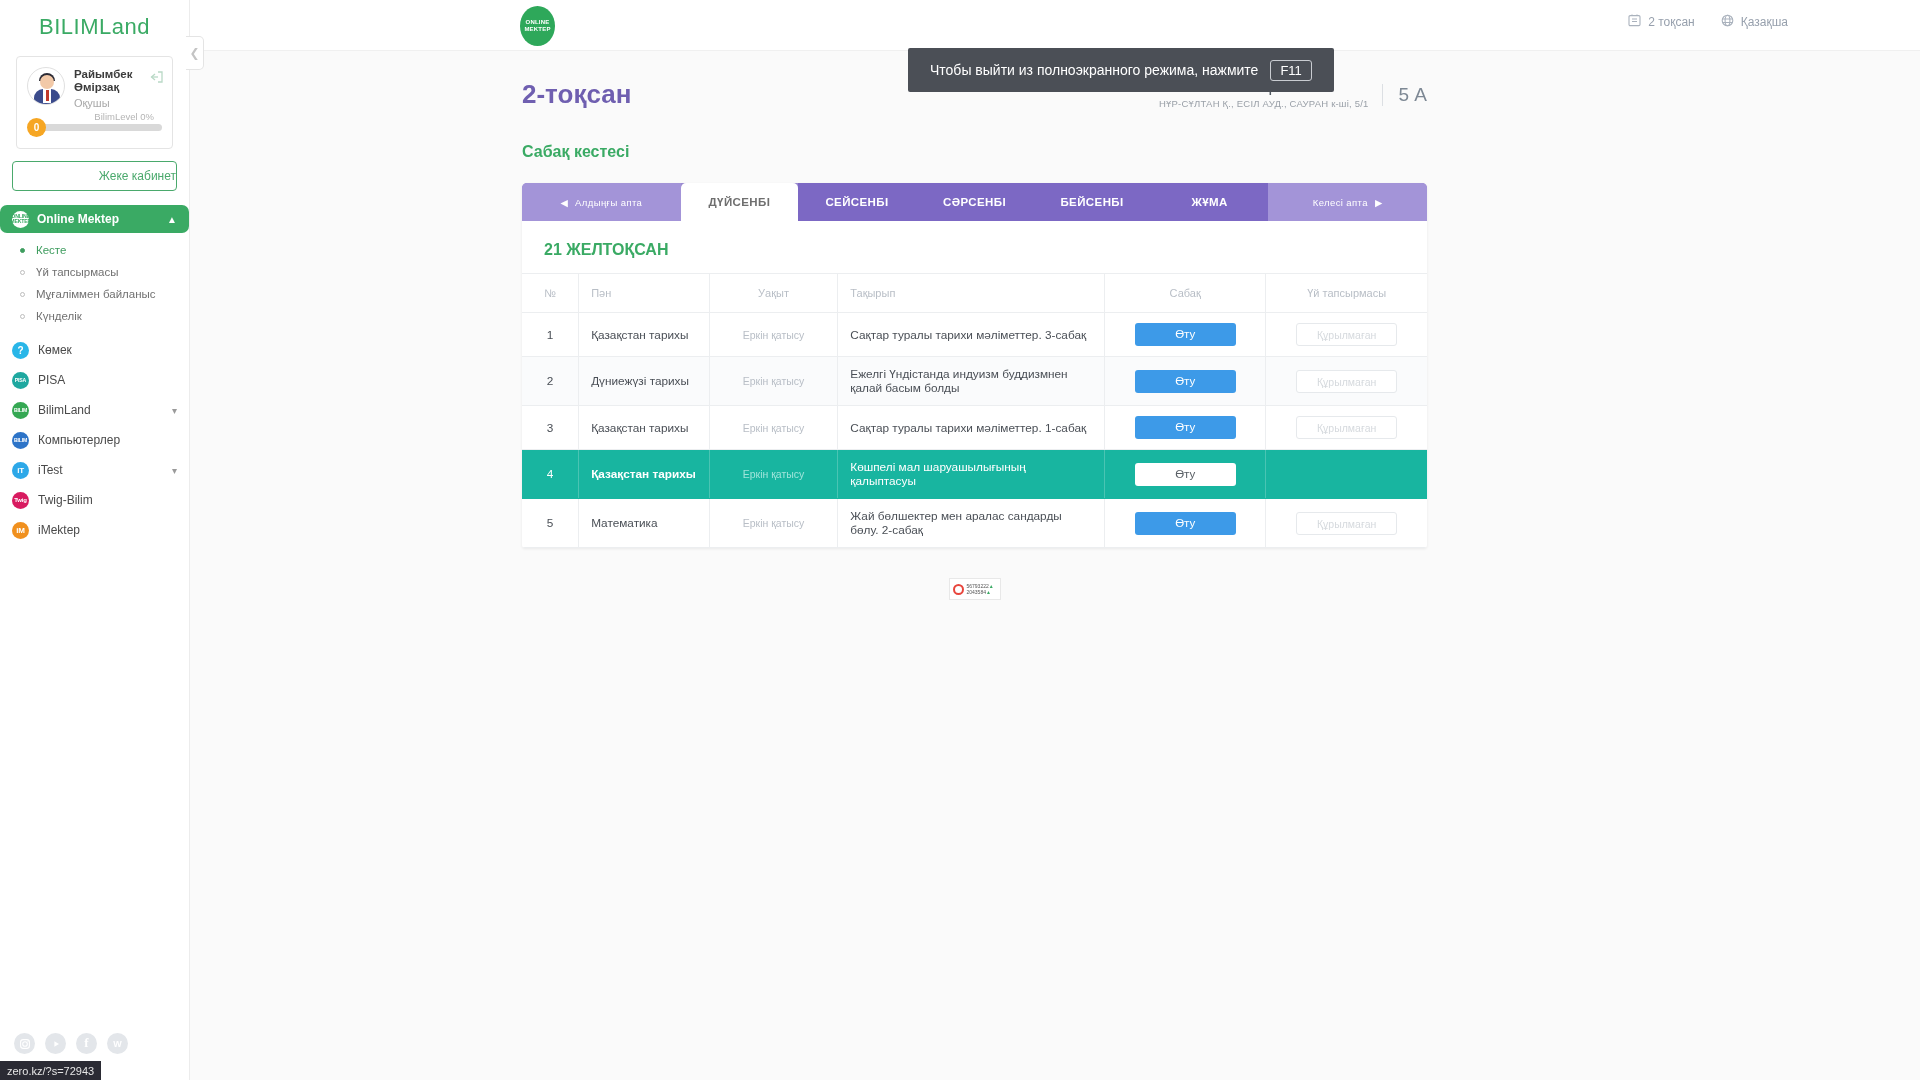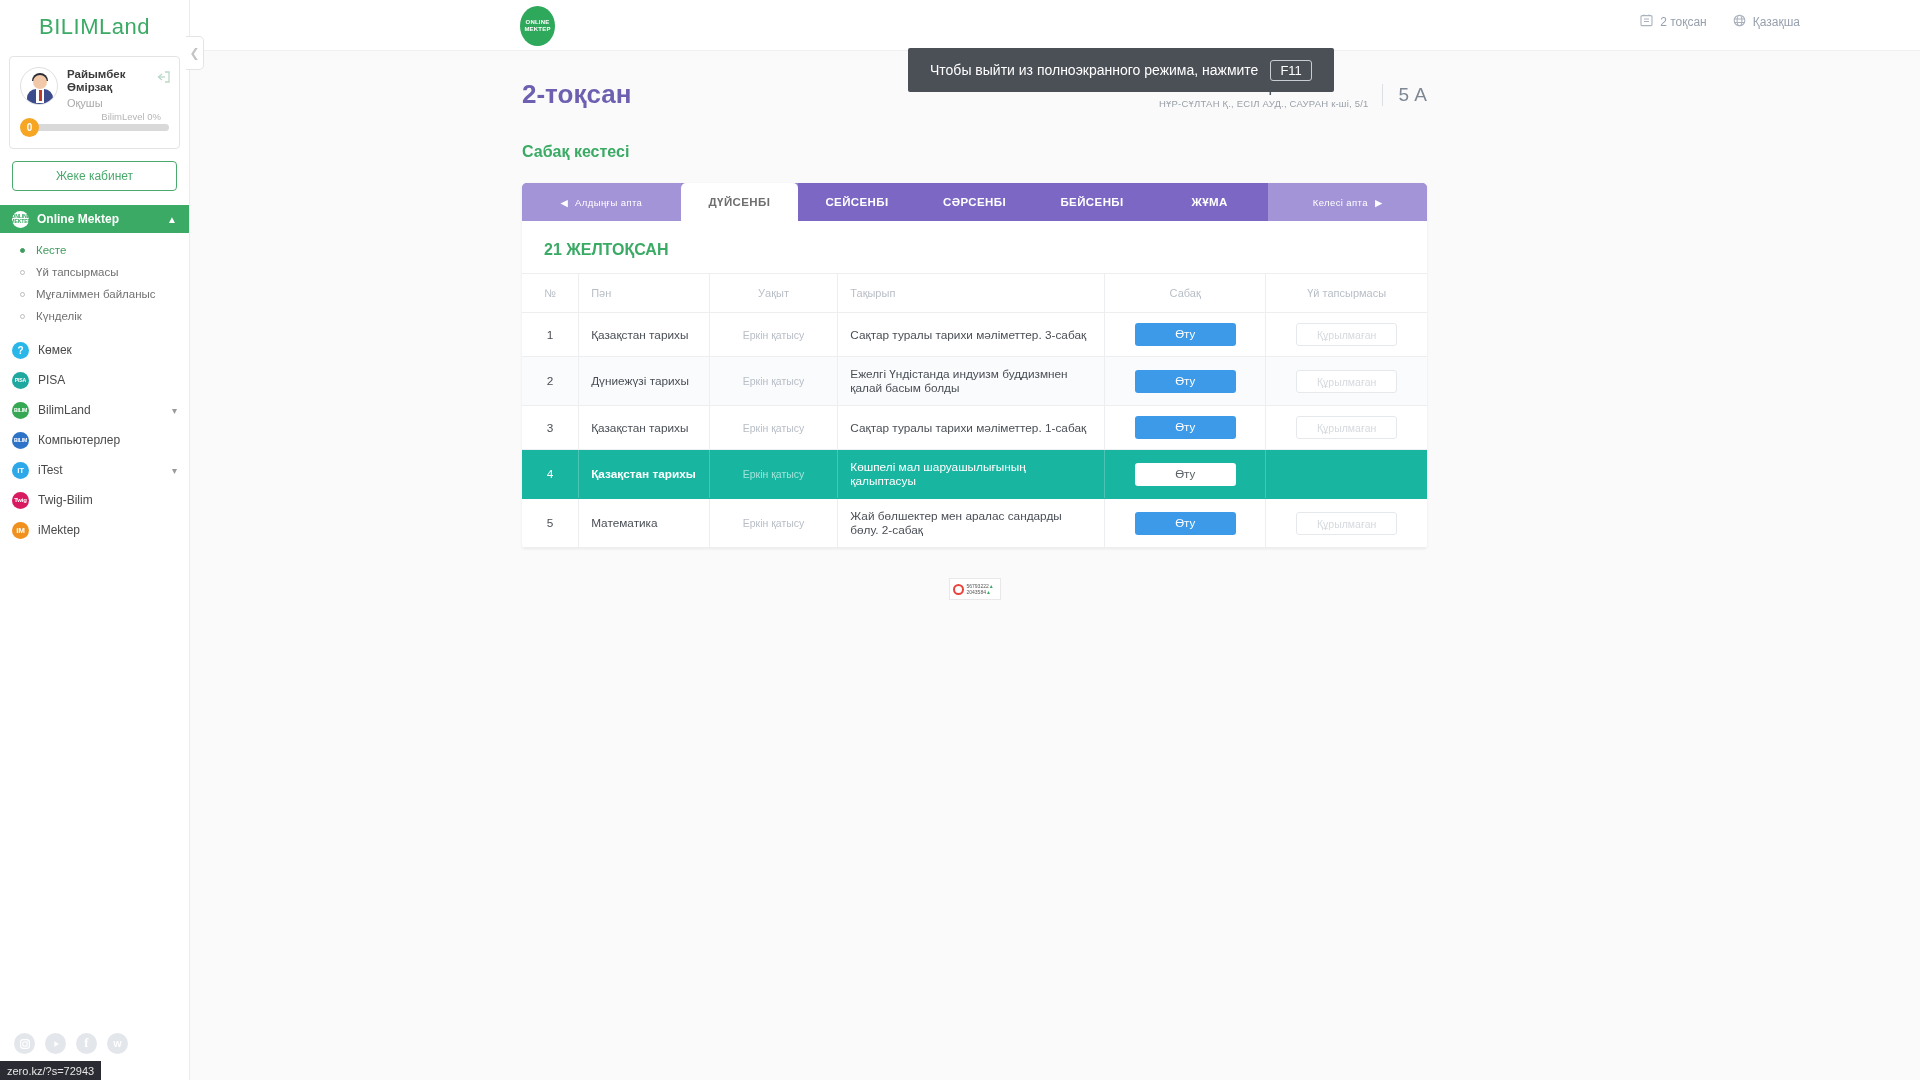--- a/index.html
+++ b/index.html
@@ -23,21 +23,21 @@
   .brand {
     padding: 14px 0 10px;
     text-align: center;
   }
   .brand-text {
     font-size: 22px; letter-spacing: .5px;
     color: #3aaa64; font-weight: 400;
   }
 
   .profile-card {
-    margin: 6px 9px 0; border: 1px solid #e4e4e4; border-radius: 4px;
+    margin: 6px 16px 0; border: 1px solid #e4e4e4; border-radius: 4px;
     padding: 10px 10px 12px; position: relative; background: #fff;
   }
   .profile-top { display: flex; align-items: flex-start; gap: 9px; }
   .avatar {
     width: 38px; height: 38px; border-radius: 50%;
     border: 1px solid #e0e0e0; position: relative; overflow: hidden;
     background: #fff; flex: 0 0 38px;
   }
   .avatar .head { position:absolute; left:12px; top:7px; width:14px; height:14px; border-radius:50%; background:#f2c9a8; }
   .avatar .hair { position:absolute; left:11px; top:5px; width:16px; height:8px; border-radius:8px 8px 0 0; background:#2b2b35; }
@@ -60,28 +60,28 @@
     background: #d9d9d9; border-radius: 4px;
   }
   .level-badge {
     position: absolute; left: 0; top: 0; width: 19px; height: 19px;
     border-radius: 50%; background: #f6a623; color: #fff;
     font-size: 10px; font-weight: bold; display: flex;
     align-items: center; justify-content: center;
   }
   .cabinet-btn {
     display: block; margin: 12px 12px 0; height: 30px; line-height: 28px;
-    text-align: center; border: 1px solid #4aa96c; border-radius: 4px;
+    text-align: right; border: 1px solid #4aa96c; border-radius: 4px;
     color: #4aa96c; font-size: 12px; background: #fff; cursor: pointer;
   }
 
   .nav { margin-top: 14px; }
   .nav-main {
     height: 28px; background: #3aaa64; display: flex; align-items: center;
-    padding: 0 12px; color: #fff; font-size: 12px; font-weight: bold; cursor: pointer;
+    padding: 0 12px; color: #fff; font-size: 12px; font-weight: bold; cursor: pointer; border-radius: 7px;
   }
   .nav-main .ico { margin-right: 8px; }
   .nav-main .caret { margin-left: auto; font-size: 10px; }
   .roundicon {
     width: 17px; height: 17px; border-radius: 50%; flex: 0 0 17px;
     display: flex; align-items: center; justify-content: center;
     font-size: 5.2px; color: #fff; font-weight: bold; line-height: 5px;
     text-align: center; letter-spacing: -.2px;
   }
   .sub-list { padding: 6px 0 8px; }
@@ -129,21 +129,21 @@
     height: 51px; background: #fff; display: flex; align-items: center;
     position: relative; border-bottom: 1px solid #f0f0f0;
   }
   .om-logo {
     position: absolute; left: 330px; top: 6px; width: 35px; height: 40px;
     border-radius: 50%; background: #2ea85a; color: #fff;
     display: flex; flex-direction: column; align-items: center; justify-content: center;
     font-size: 6px; font-weight: bold; line-height: 7px; letter-spacing: .2px;
   }
   .topbar-right {
-    position: absolute; right: 120px; top: 14px; display: flex;
+    position: absolute; right: 132px; top: 14px; display: flex;
     align-items: center; gap: 26px; font-size: 12px; color: #97a0ad;
   }
   .tb-item { display: flex; align-items: center; gap: 7px; cursor: pointer; }
   .breadcrumb {
     padding: 17px 0 0 332px; font-size: 12px; color: #9aa0a8;
   }
   .breadcrumb .sep { margin: 0 8px; color: #b9bec4; }
   .breadcrumb .cur { color: #57606a; font-weight: bold; }
 
   .page-head {

